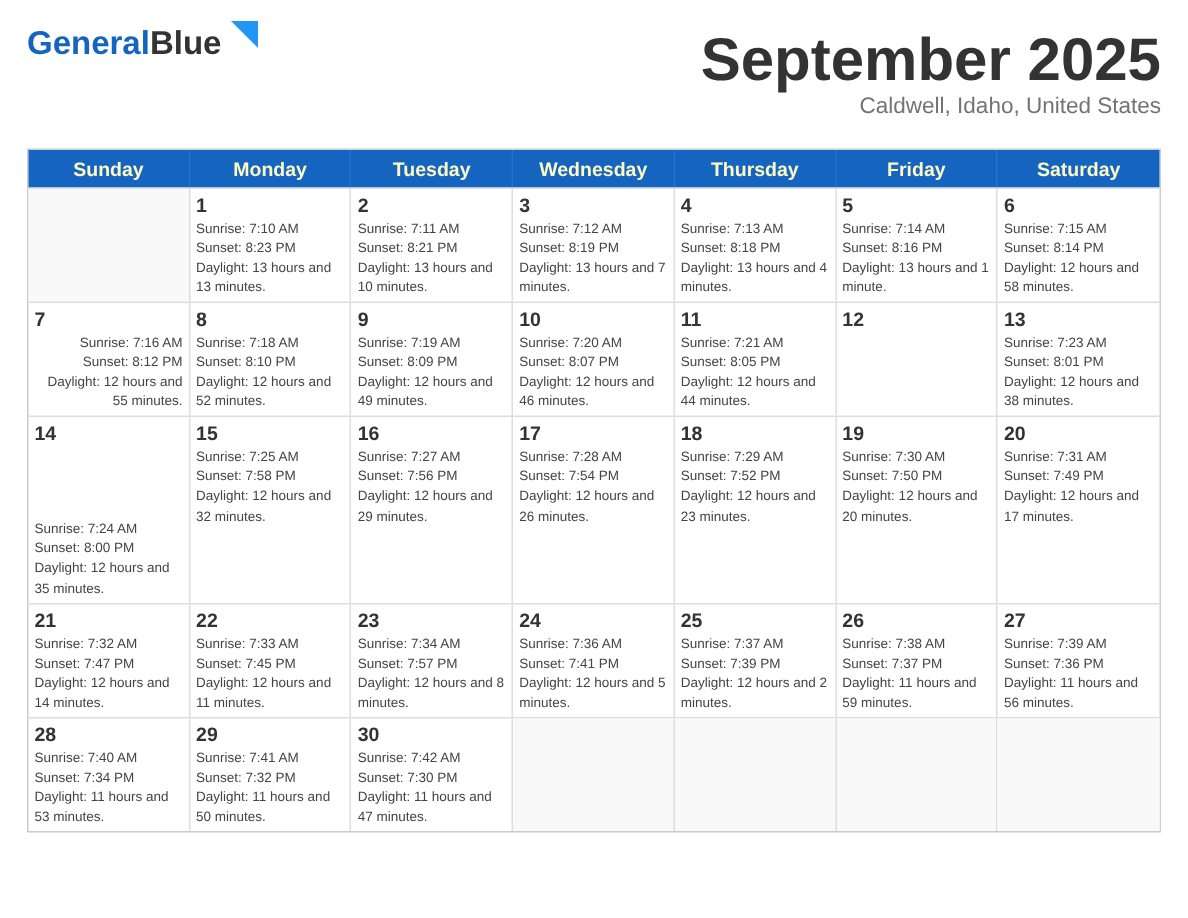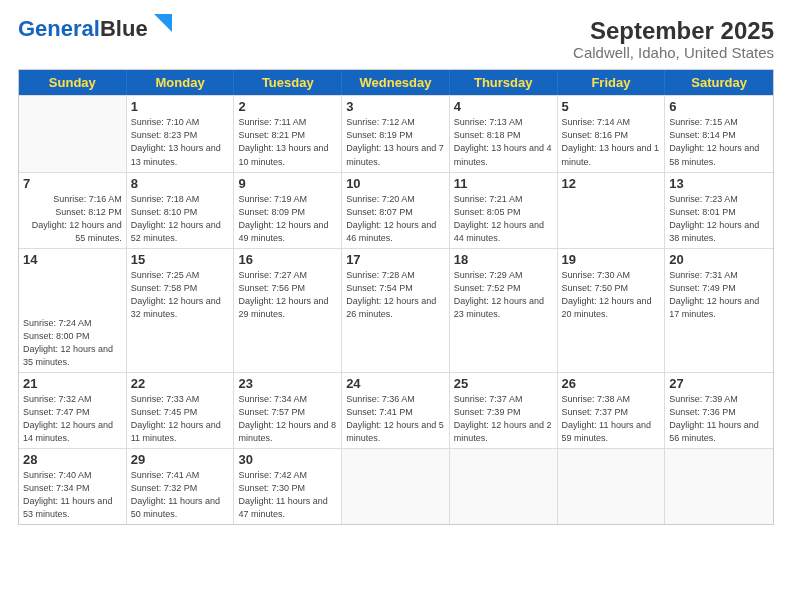--- a/index.html
+++ b/index.html
@@ -9,20 +9,21 @@
       background: #fff;
       font-family: Arial, sans-serif;
       overflow: hidden;
     }
     .page {
       width: 792px;
       height: 428px;
       padding: 18px 18px 10px 18px;
       display: flex;
       flex-direction: column;
+      gap: 12px;
     }
     .header {
       display: flex;
       justify-content: space-between;
       align-items: flex-start;
       margin-bottom: 8px;
     }
     .logo {
       display: flex;
       flex-direction: column;
@@ -30,42 +31,42 @@
     }
     .logo-img {
       display: flex;
       align-items: center;
       gap: 4px;
     }
     .title-block {
       text-align: right;
     }
     .main-title {
-      font-size: 24px;
+      font-size: 40px;
       font-weight: bold;
       color: #333;
       line-height: 1.1;
     }
     .subtitle {
       font-size: 15px;
       color: #737373;
     }
     .calendar {
       flex: 1;
       display: flex;
       flex-direction: column;
       border: 1px solid #ccc;
     }
     .cal-header-row {
       display: grid;
       grid-template-columns: repeat(7, 1fr);
       background: #1565c0;
     }
     .cal-header-cell {
-      color: #fde047;
+      color: #fef9c3;
       font-size: 13px;
       font-weight: bold;
       padding: 5px 4px;
       text-align: center;
       border-right: 1px solid #1976d2;
     }
     .cal-header-cell:last-child { border-right: none; }
     .cal-body {
       flex: 1;
       display: flex;

